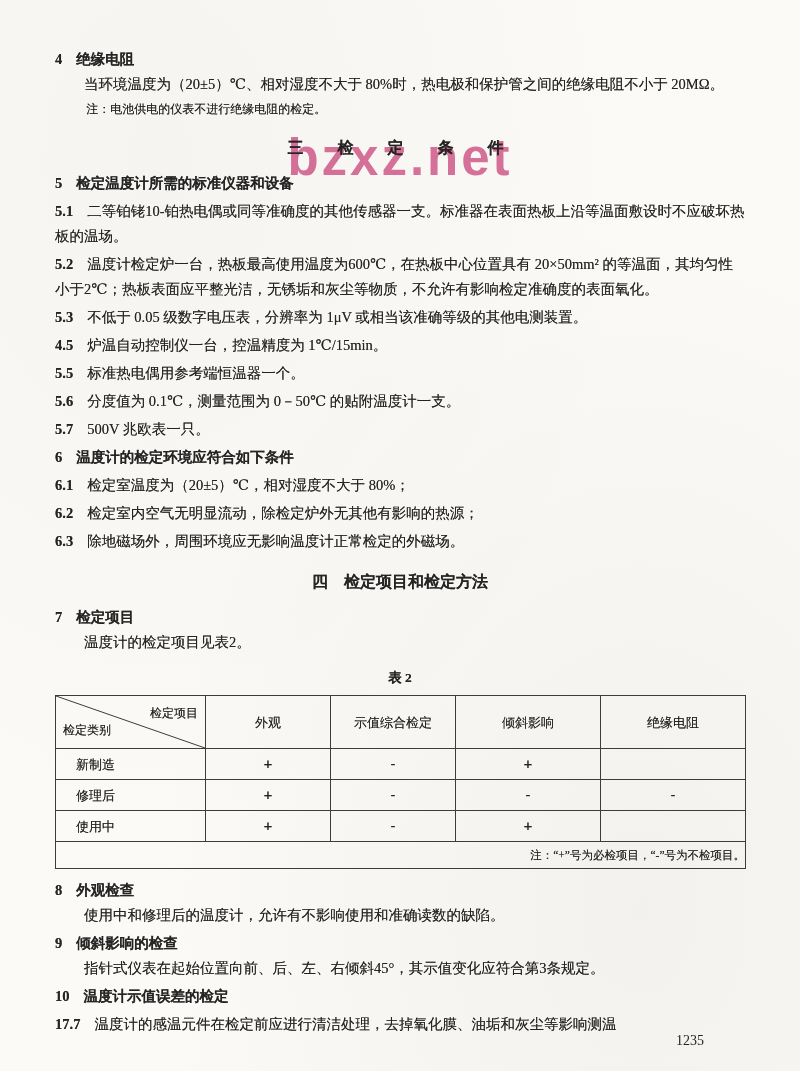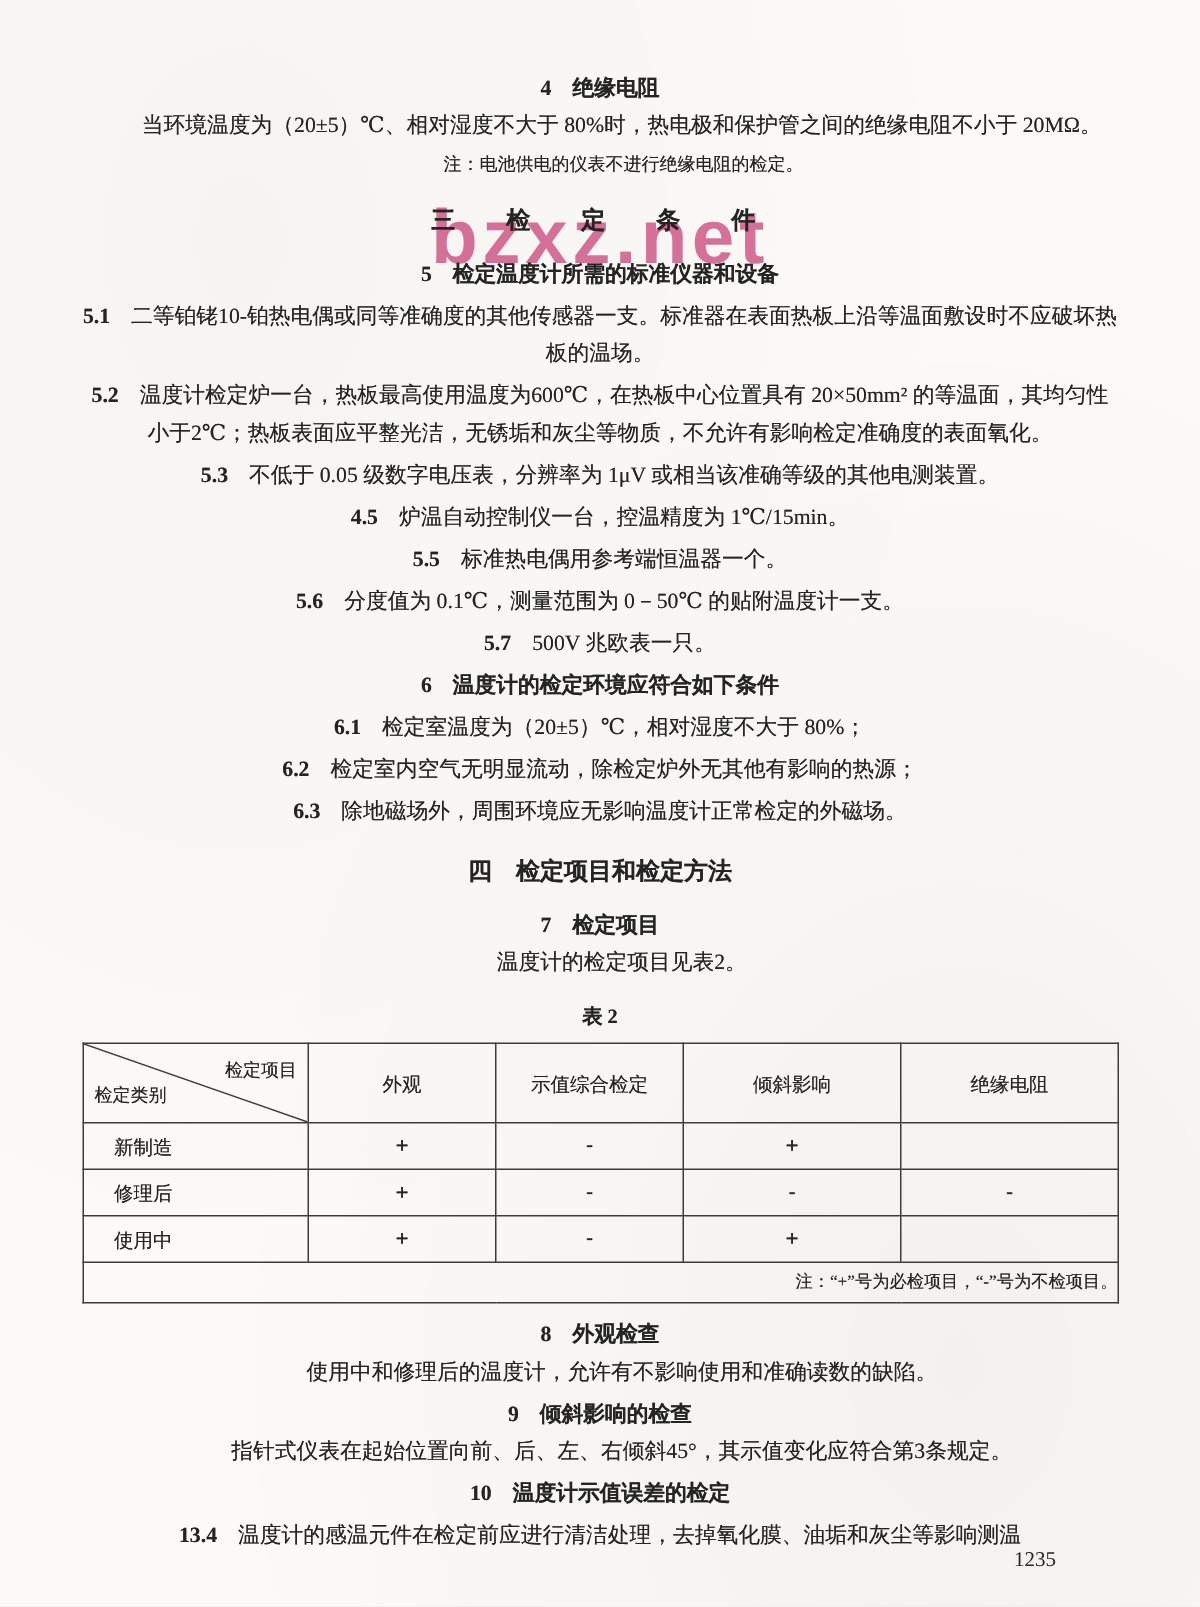--- a/index.html
+++ b/index.html
@@ -18,29 +18,29 @@
     position: absolute; top: 128px; left: 50%; transform: translateX(-50%);
     font-family: "Liberation Sans", "DejaVu Sans", sans-serif; font-weight: bold;
     font-size: 51px; letter-spacing: 3px; color: #be185d; opacity: 0.6;
     z-index: 0; user-select: none; white-space: nowrap;
   }
   .content {
     position: absolute; left: 55px; right: 55px; top: 44px; z-index: 1;
     font-size: 14.5px; line-height: 25px;
     text-shadow: 0 0 0.4px rgba(0,0,0,0.55);
   }
-  p { margin: 0; text-align: center; }
+  p { margin: 0; }
   .item { margin-top: 3px; }
   .num { font-weight: bold; margin-right: 14px; }
   .t-bold { font-weight: bold; }
   .body-indent { text-indent: 2em; }
   .note { font-size: 12px; line-height: 21px; padding-left: 2.6em; margin-top: 2px; }
   .sec-heading { text-align: center; font-weight: bold; font-size: 16px; margin: 15px 0 11px; }
   .ls { letter-spacing: 9px; }
-  .tbl-caption { font-weight: bold; font-size: 13.5px; margin: 10px 0 5px; }
+  .tbl-caption { text-align: center; font-weight: bold; font-size: 13.5px; margin: 10px 0 5px; }
 
   table { border-collapse: collapse; width: 100%; table-layout: fixed; font-size: 13px; }
   th, td { border: 1px solid #3c3c3c; padding: 0; }
   thead th { height: 52px; font-weight: normal; text-align: center; vertical-align: middle; }
   .corner { position: relative; }
   .corner svg { position: absolute; top: 0; left: 0; width: 100%; height: 100%; display: block; }
   .corner-tr { position: absolute; top: 5px; right: 7px; font-size: 12px; }
   .corner-bl { position: absolute; bottom: 5px; left: 7px; font-size: 12px; }
   .row-label { text-align: left; padding-left: 20px; height: 30px; }
   .mark { text-align: center; height: 30px; font-family: "DejaVu Sans Mono", monospace; font-size: 14px; }
@@ -136,18 +136,18 @@
       </tbody>
     </table>
 
     <p class="item after-table"><span class="num">8</span><span class="t-bold">外观检查</span></p>
     <p class="body-indent">使用中和修理后的温度计，允许有不影响使用和准确读数的缺陷。</p>
 
     <p class="item"><span class="num">9</span><span class="t-bold">倾斜影响的检查</span></p>
     <p class="body-indent">指针式仪表在起始位置向前、后、左、右倾斜45°，其示值变化应符合第3条规定。</p>
 
     <p class="item"><span class="num">10</span><span class="t-bold">温度计示值误差的检定</span></p>
-    <p class="item"><span class="num">13.4</span><span>温度计的感温元件在检定前应进行清洁处理，去掉氧化膜、油垢和灰尘等影响测温</span></p>
+    <p class="item"><span class="num">17.7</span><span>温度计的感温元件在检定前应进行清洁处理，去掉氧化膜、油垢和灰尘等影响测温</span></p>
 
   </div>
 
   <div class="page-number">1235</div>
 </div>
 
 </body></html>

